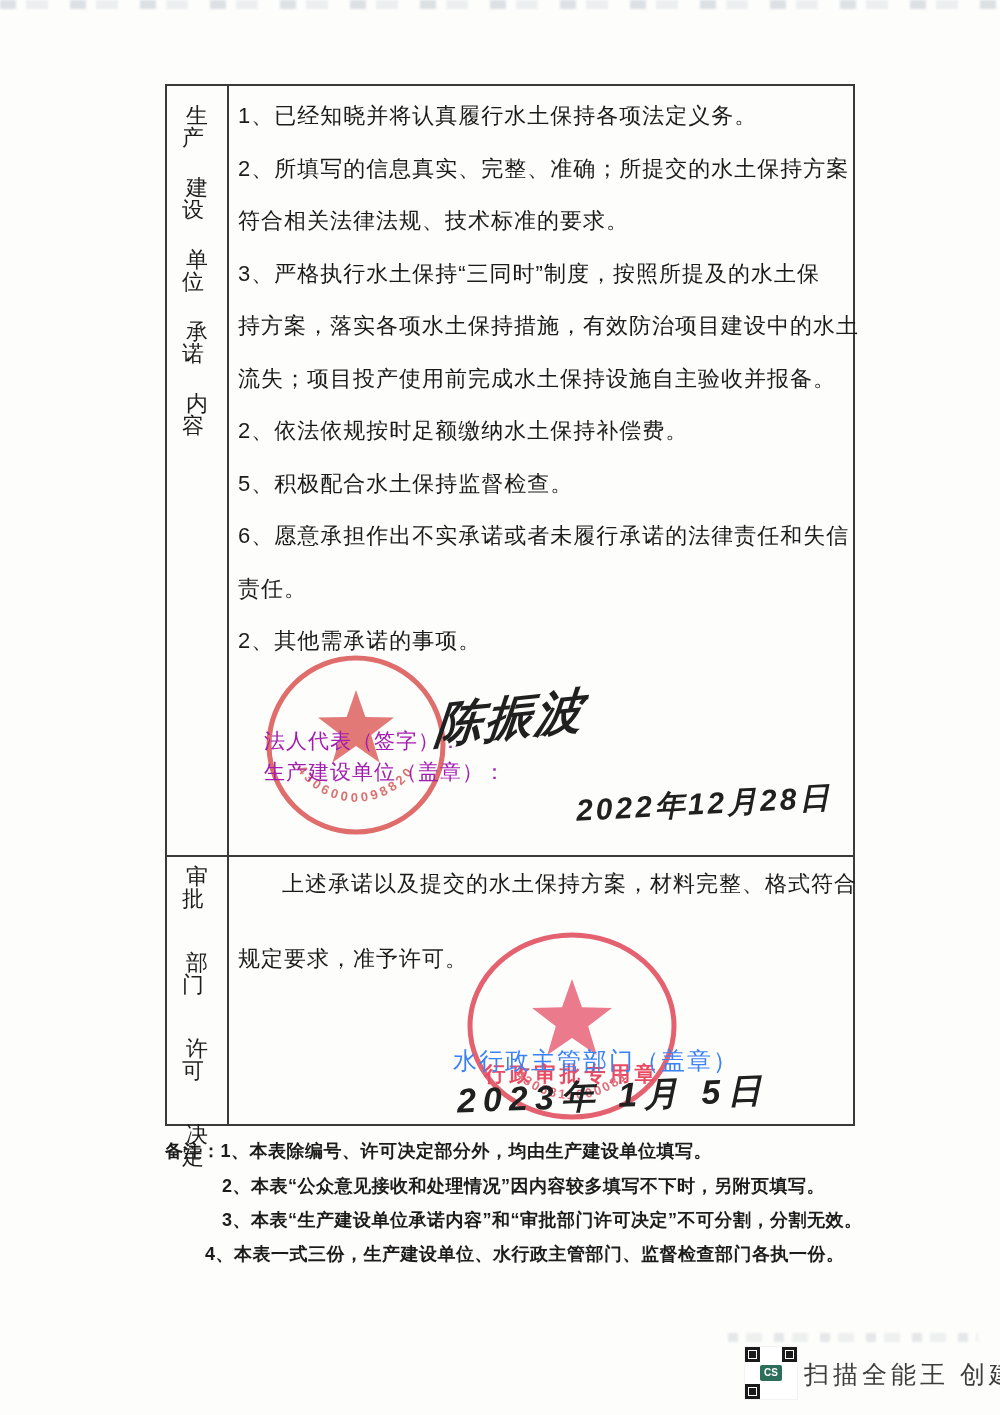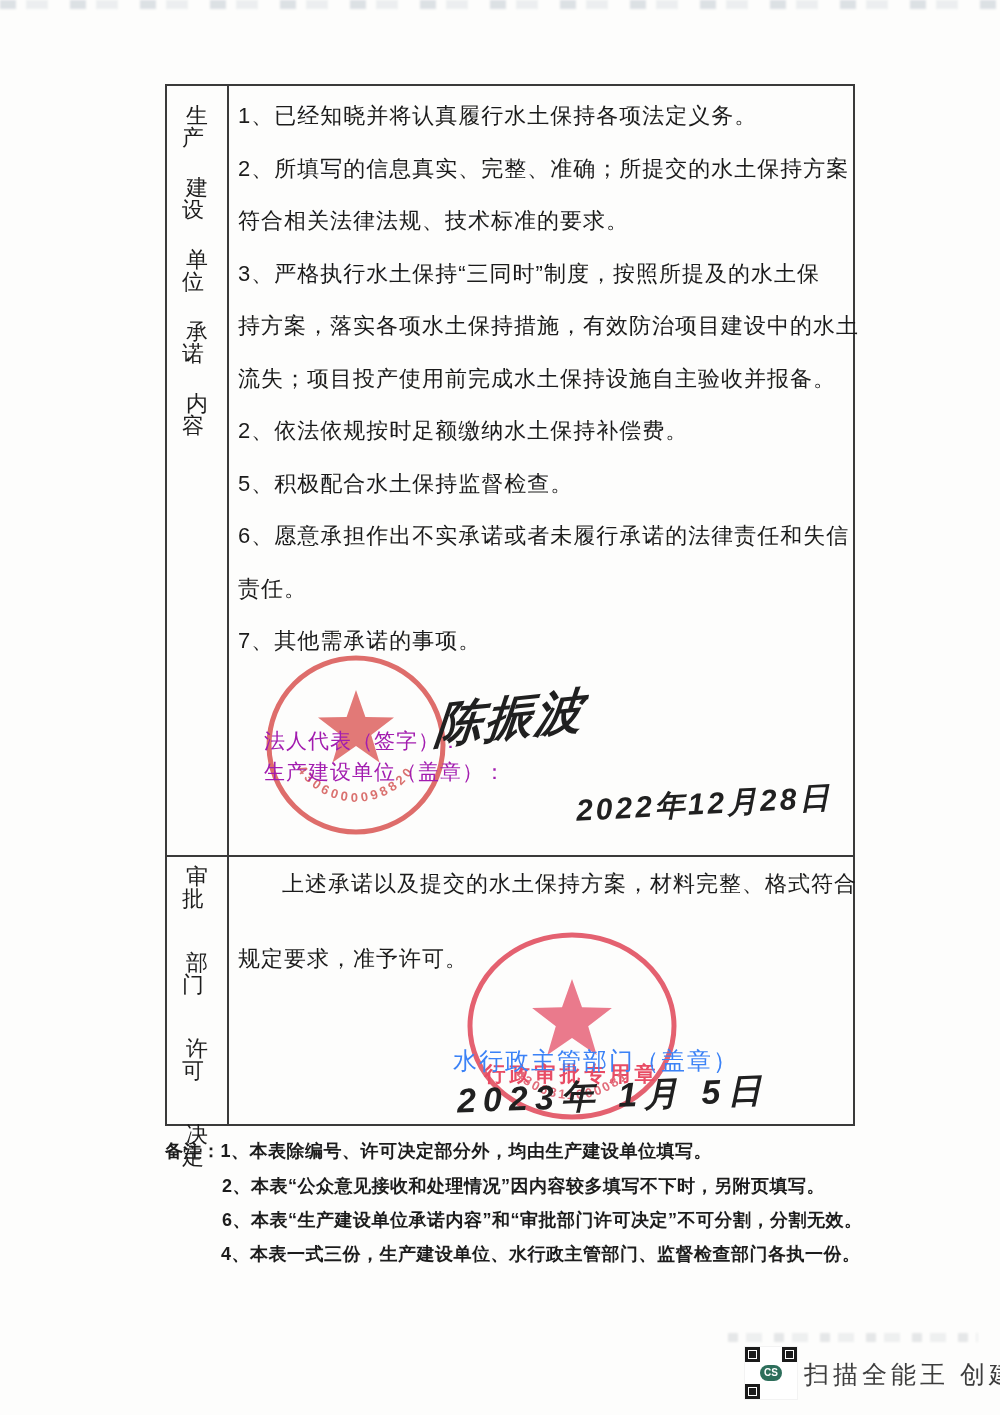--- a/index.html
+++ b/index.html
@@ -67,37 +67,37 @@
   .stamp text{font-family:"Liberation Sans", sans-serif;font-weight:bold;}
   
   .notes{position:absolute;left:165px;top:1137px;width:720px;}
   .note-line{
     position:absolute;white-space:nowrap;font-size:18px;font-weight:bold;
     letter-spacing:.5px;color:#1c1c1c;
   }
   .note-0{left:0;top:2px;}
   .note-1{left:57px;top:37px;text-align:center;}
   .note-2{left:57px;top:71px;}
-  .note-3{left:56px;top:105px;}
+  .note-3{left:40px;top:105px;}
   
   .qr{
     position:absolute;left:745px;top:1347px;width:52px;height:52px;background:#fff;
     background-image:
       repeating-linear-gradient(0deg,#2a2a2a 0 3px,transparent 3px 7px),
       repeating-linear-gradient(90deg,#2a2a2a 0 3px,transparent 3px 8px);
     background-blend-mode:lighten;outline:1px solid #f3f3f3;
   }
   .finder{position:absolute;width:7px;height:7px;border:3px solid #1a1a1a;background:#1a1a1a;background-clip:content-box;padding:1px;box-sizing:content-box;}
   .finder-tl{left:0;top:0;}
   .finder-tr{right:0;top:0;}
   .finder-bl{left:0;bottom:0;}
   .cs-badge{
     position:absolute;left:15px;top:18px;width:22px;height:16px;background:#2d6e5b;
     color:#fff;font-size:10px;font-weight:bold;text-align:center;line-height:16px;
-    border-radius:8px;letter-spacing:0;
+    border-radius:2px;letter-spacing:0;
   }
   .scanner-credit{
     position:absolute;left:804px;top:1358px;font-size:25px;color:#3d3d3d;
     letter-spacing:4px;white-space:nowrap;
   }
 </style>
 </head>
 <body>
 
 <div class="page">
@@ -117,21 +117,21 @@
         <div class="cline" style="top:17px">1、已经知晓并将认真履行水土保持各项法定义务。</div>
         <div class="cline" style="top:70px">2、所填写的信息真实、完整、准确；所提交的水土保持方案</div>
         <div class="cline" style="top:122px">符合相关法律法规、技术标准的要求。</div>
         <div class="cline" style="top:175px">3、严格执行水土保持“三同时”制度，按照所提及的水土保</div>
         <div class="cline" style="top:227px">持方案，落实各项水土保持措施，有效防治项目建设中的水土</div>
         <div class="cline" style="top:280px">流失；项目投产使用前完成水土保持设施自主验收并报备。</div>
         <div class="cline" style="top:332px">2、依法依规按时足额缴纳水土保持补偿费。</div>
         <div class="cline" style="top:385px">5、积极配合水土保持监督检查。</div>
         <div class="cline" style="top:437px">6、愿意承担作出不实承诺或者未履行承诺的法律责任和失信</div>
         <div class="cline" style="top:490px">责任。</div>
-        <div class="cline" style="top:542px">7、其他需承诺的事项。</div>
+        <div class="cline" style="top:542px">2、其他需承诺的事项。</div>
 
         <div class="stamp stamp-1">
           <svg viewBox="0 0 186 186">
             <circle cx="93" cy="93" r="87" fill="none" stroke="#d8504e" stroke-width="5"></circle>
             <polygon points="93,38 102.4,65.1 131,65.6 108.2,82.9 116.5,110.4 93,94 69.5,110.4 77.8,82.9 55,65.6 83.6,65.1" fill="#dd5f5d"></polygon>
             <path id="arc1" d="M 93,167 A 74,74 0 1 1 92.9,167" fill="none"></path>
             <text font-size="24" letter-spacing="4" fill="#d8504e">
               <textPath href="#arc1" startOffset="50%" text-anchor="middle">汨罗市广农供销有限公司</textPath>
             </text>
             <path id="arc1b" d="M 26,100 A 70,70 0 0 0 160,100" fill="none"></path>
@@ -177,21 +177,21 @@
 
         <div class="caption-2">水行政主管部门（盖章）</div>
         <div class="handwriting date-2">2023年 1月 5日</div>
       </div>
     </div>
   </div>
 
   <div class="notes">
     <div class="note-line note-0"><span>备注：</span><span>1、本表除编号、许可决定部分外，均由生产建设单位填写。</span></div>
     <div class="note-line note-1">2、本表“公众意见接收和处理情况”因内容较多填写不下时，另附页填写。</div>
-    <div class="note-line note-2">6、本表“生产建设单位承诺内容”和“审批部门许可决定”不可分割，分割无效。</div>
+    <div class="note-line note-2">3、本表“生产建设单位承诺内容”和“审批部门许可决定”不可分割，分割无效。</div>
     <div class="note-line note-3">4、本表一式三份，生产建设单位、水行政主管部门、监督检查部门各执一份。</div>
   </div>
 
   <div class="noise-footer"></div>
   <div class="qr">
     <div class="finder finder-tl"></div>
     <div class="finder finder-tr"></div>
     <div class="finder finder-bl"></div>
     <div class="cs-badge">CS</div>
   </div>

